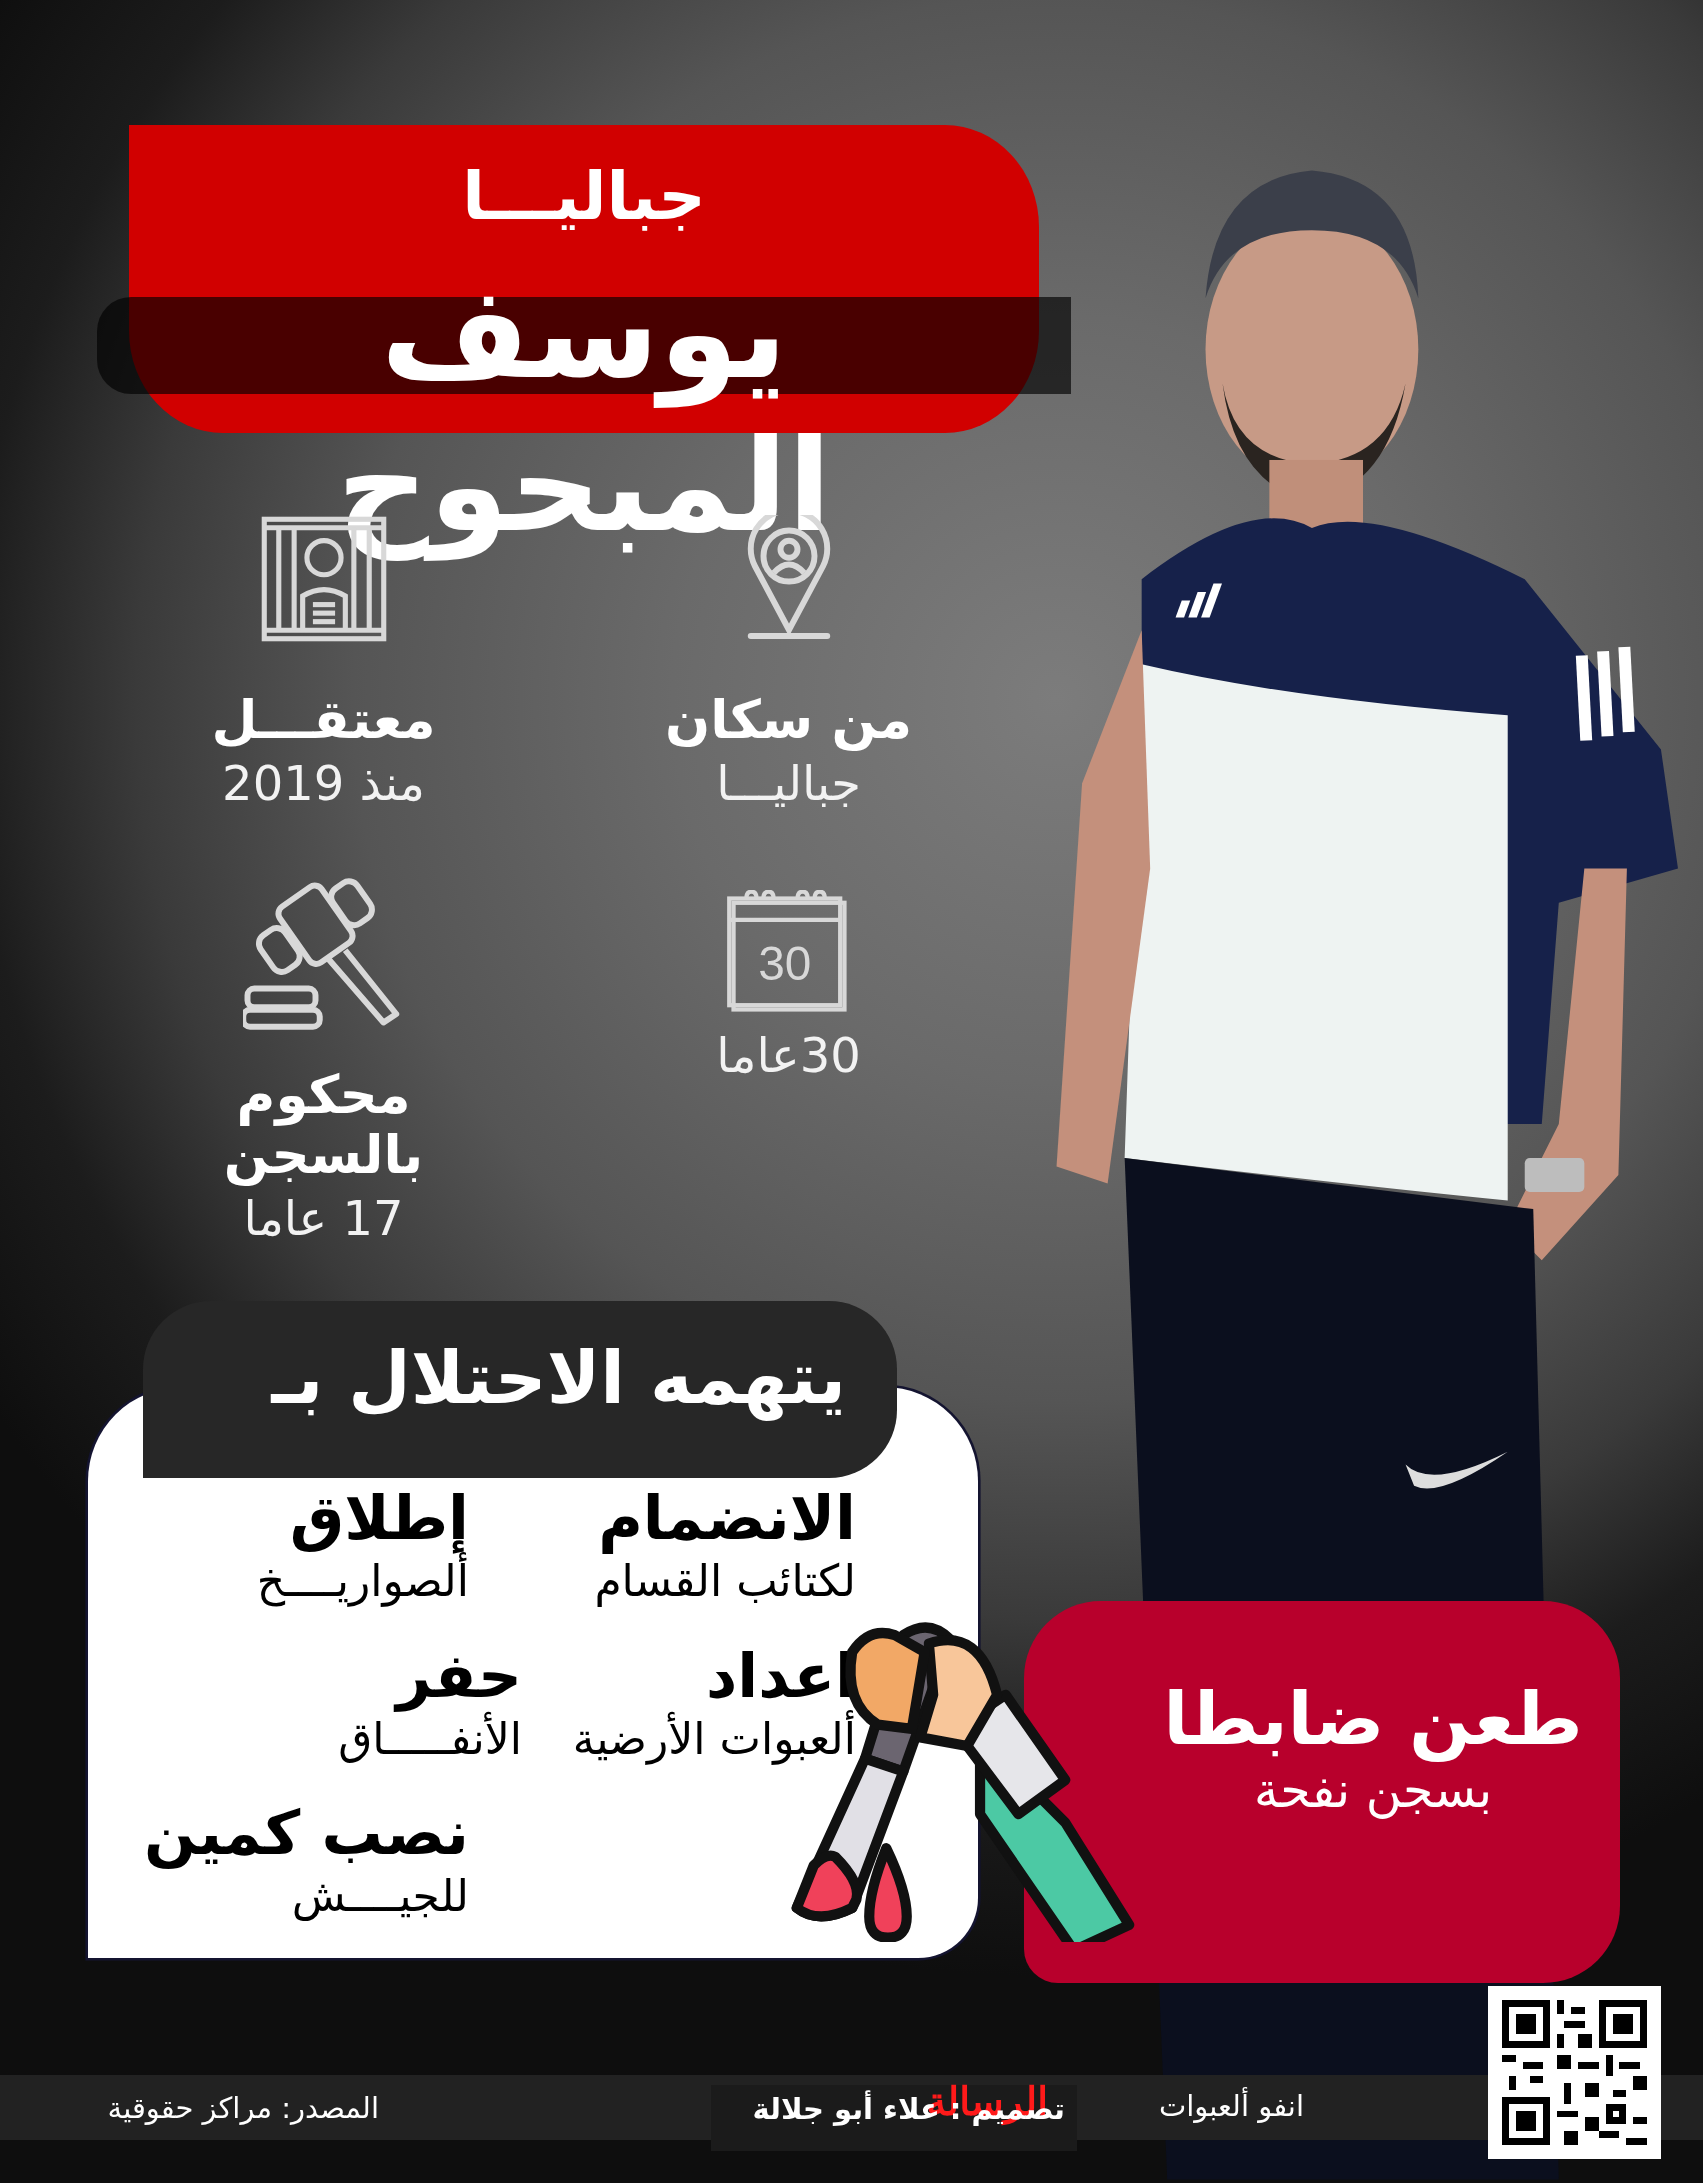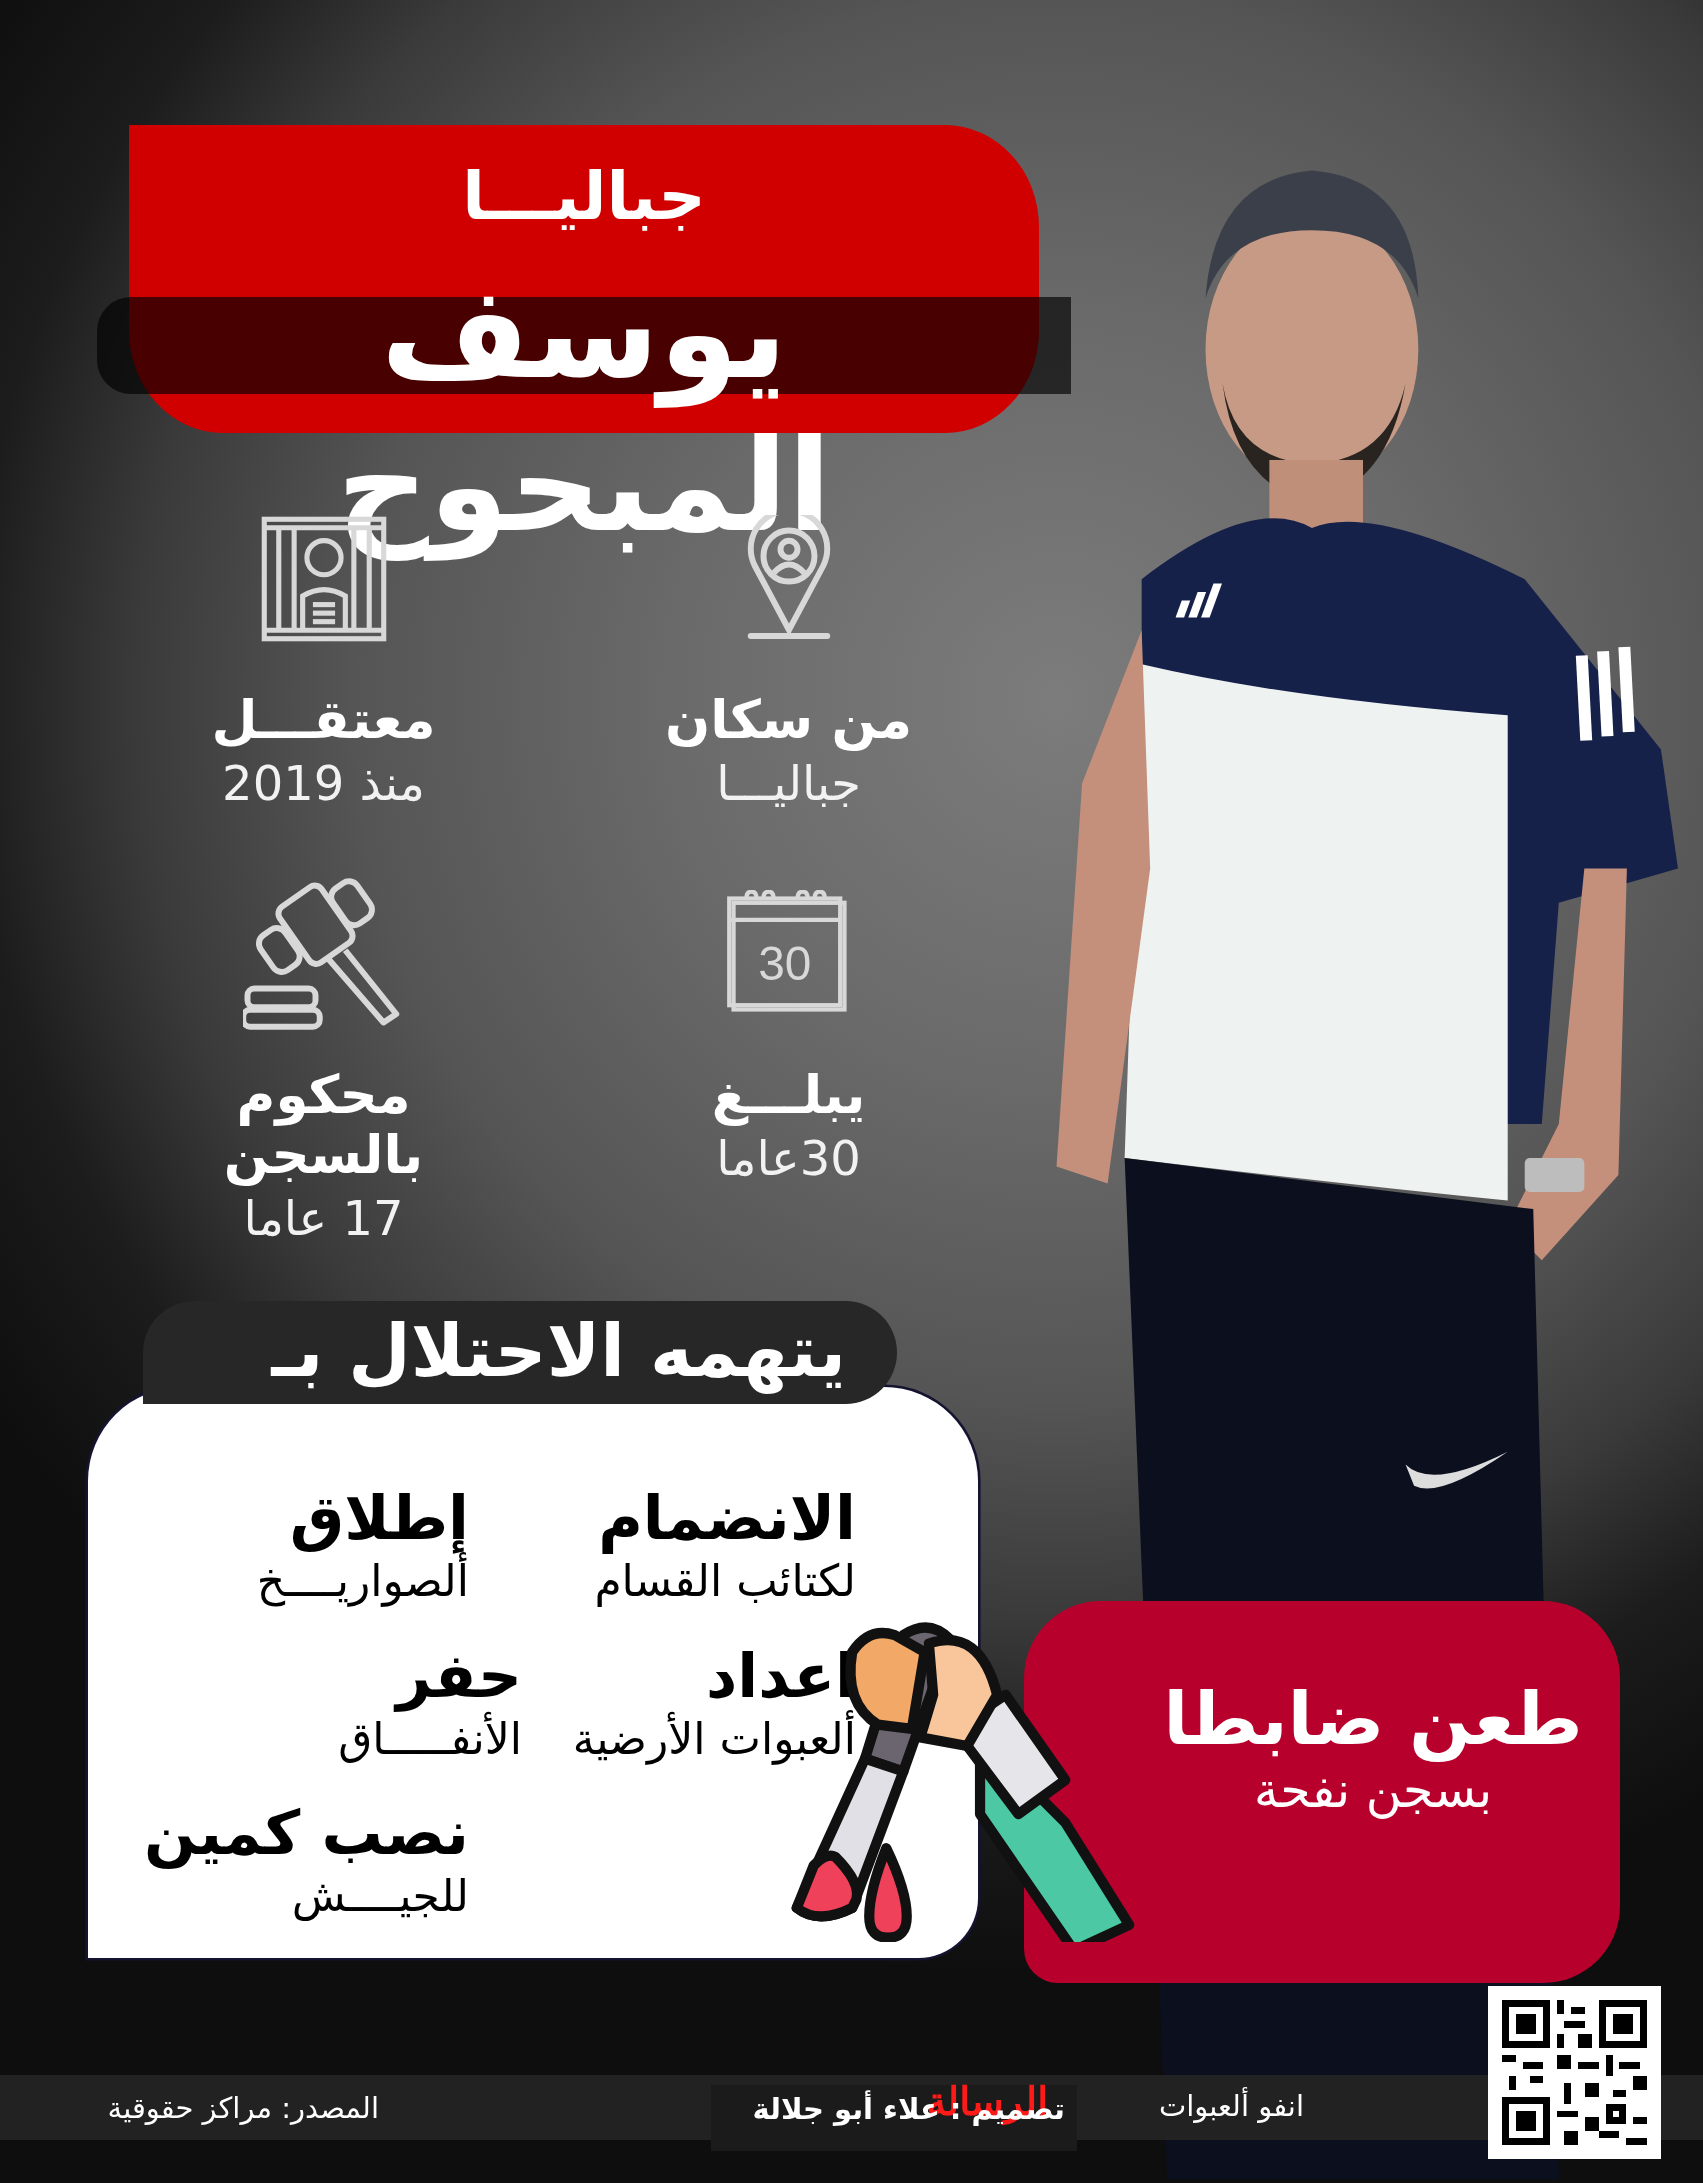--- a/index.html
+++ b/index.html
@@ -21,22 +21,22 @@
   .info-cell .icon{height:136px;display:flex;justify-content:center;align-items:center;}
   .info-cell .label{font-size:53px;font-weight:bold;margin-top:43px;line-height:60px;}
   .info-cell .value{font-size:48px;margin-top:5.1px;line-height:56px;color:#f2f2f2;}
 
   
   .photo{left:1031px;top:102px;width:664px;height:2078px;}
 
   
   .acc-card{left:88px;top:1387px;width:890px;height:571px;background:#fff;border-radius:94px 94px 60px 0;
     box-shadow:0 0 0 2.6px #141430;}
-  .acc-label{left:143px;top:1301px;width:754px;height:103px;background:#272727;border-radius:68px 68px 68px 0;
-    color:#fff;font-size:72px;font-weight:bold;direction:rtl;text-align:right;box-sizing:border-box;padding:8px 51px 0 0;}
+  .acc-label{left:143px;top:1301px;width:754px;height:177px;background:#272727;border-radius:68px 68px 68px 0;
+    color:#fff;font-size:72px;font-weight:bold;direction:rtl;text-align:right;box-sizing:border-box;padding:35px 51px 0 0;}
   .acc-item{position:absolute;direction:rtl;text-align:right;color:#000;}
   .acc-item .h{font-size:61px;font-weight:bold;line-height:72px;}
   .acc-item .s{font-size:44px;line-height:53px;}
 
   
   .stab{left:1024px;top:1601px;width:596px;height:382px;background:#b8002c;border-radius:77px 77px 77px 34px;
     color:#fff;direction:rtl;text-align:center;}
   .stab .h{font-size:72px;font-weight:bold;margin-top:77px;padding-left:102px;line-height:82px;}
   .stab .s{font-size:49px;line-height:61px;padding-left:102px;}
 
@@ -127,21 +127,20 @@
 <div class="info-cell" style="left:601px;top:886px;">
   <div class="icon">
     <svg width="128" height="128" viewBox="0 0 150 150" fill="none" stroke="#d8d8d8" stroke-width="5">
       <rect x="10" y="15" width="130" height="125"></rect>
       <rect x="5" y="10" width="130" height="125" fill="none"></rect>
       <line x1="5" y1="35" x2="135" y2="35"></line>
       <path d="M25 10 q0 -8 6 -8 q6 0 6 8 M45 10 q0 -8 6 -8 q6 0 6 8 M85 10 q0 -8 6 -8 q6 0 6 8 M105 10 q0 -8 6 -8 q6 0 6 8"></path>
       <text x="70" y="105" fill="#d8d8d8" stroke="none" font-size="56" text-anchor="middle" font-family="Liberation Sans, sans-serif">30</text>
     </svg>
   </div>
-  <div class="label">يبلـــغ</div>
   <div class="value">30عاما</div>
 </div>
 
 <div class="info-cell" style="left:136px;top:886px;">
   <div class="icon">
     <svg width="162" height="153" viewBox="0 0 190 180" fill="none" stroke="#d8d8d8" stroke-width="7" stroke-linejoin="round">
       <rect x="55" y="15" width="60" height="80" rx="10" transform="rotate(-35 85 55)"></rect>
       <rect x="25" y="60" width="35" height="50" rx="12" transform="rotate(-35 42 85)"></rect>
       <rect x="110" y="5" width="35" height="50" rx="12" transform="rotate(-35 127 30)"></rect>
       <path d="M100 95 L165 170 L180 160 L120 85"></path>

